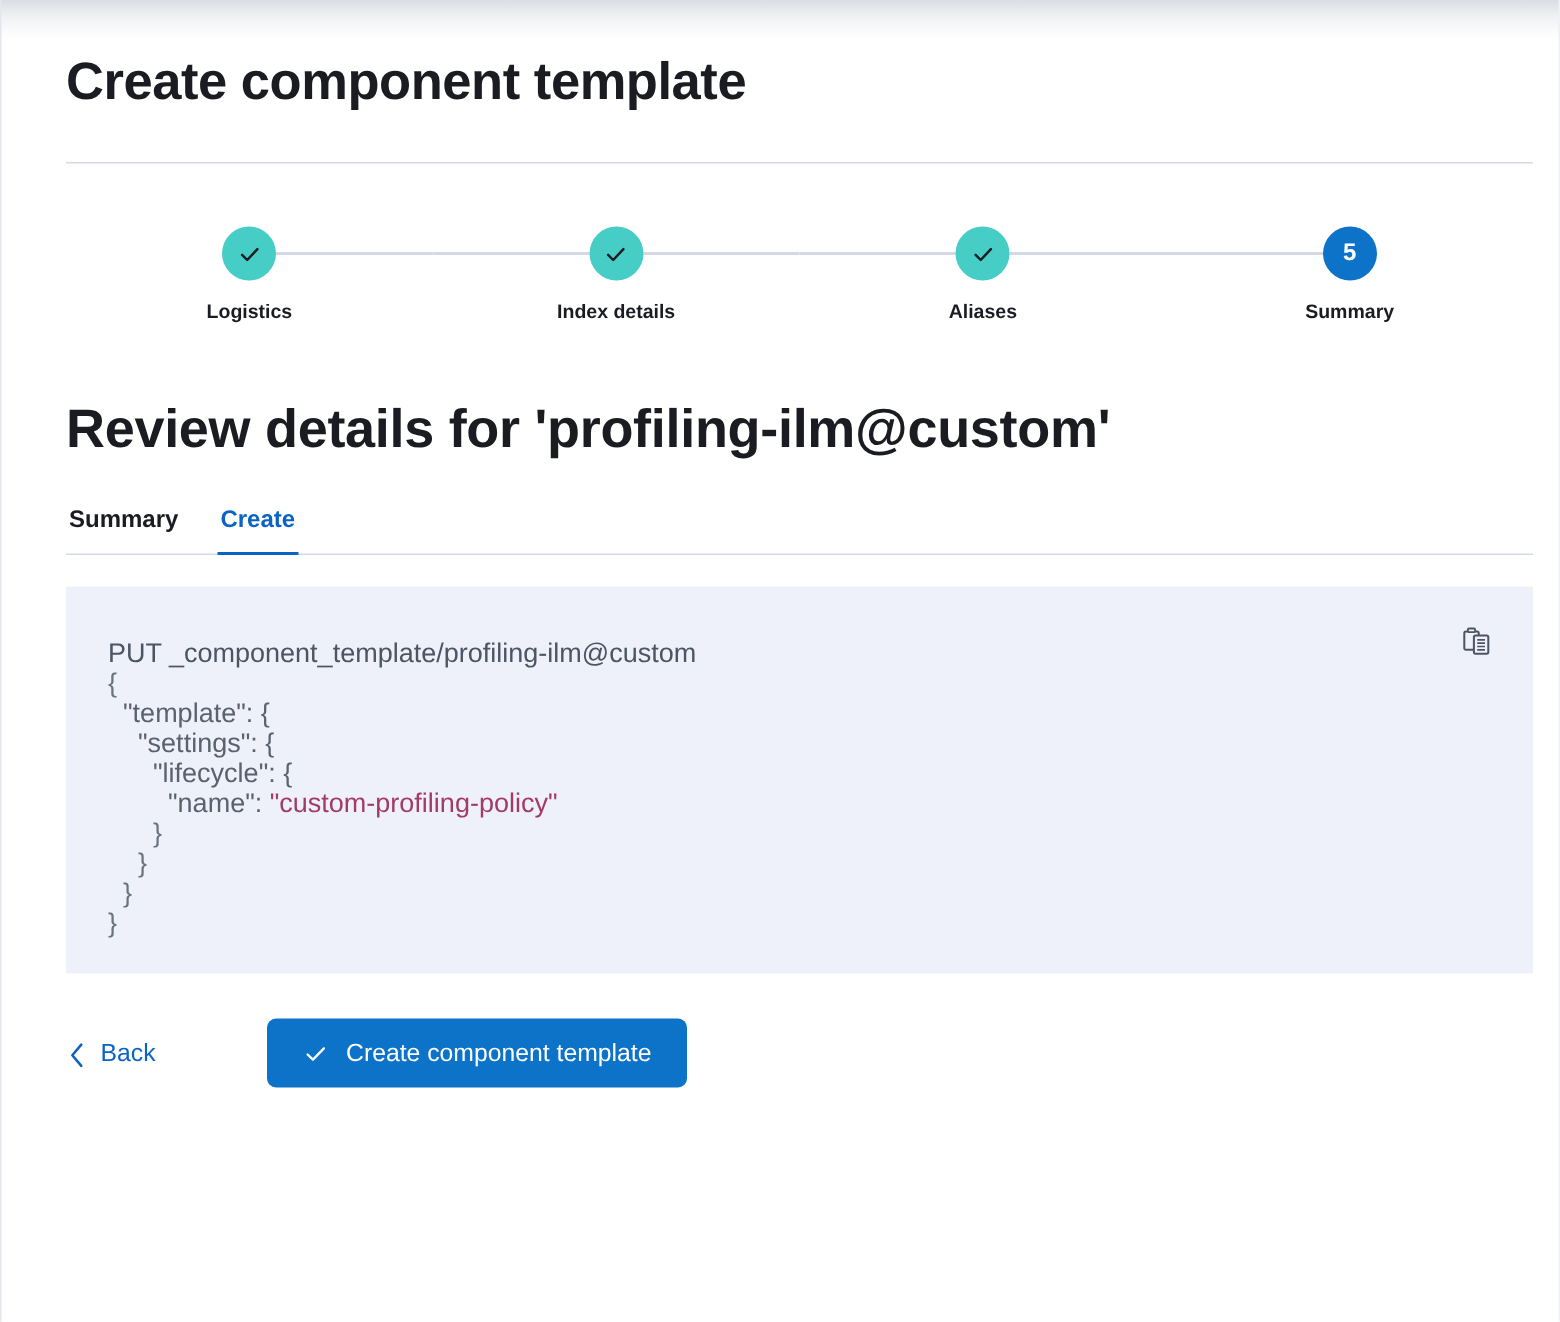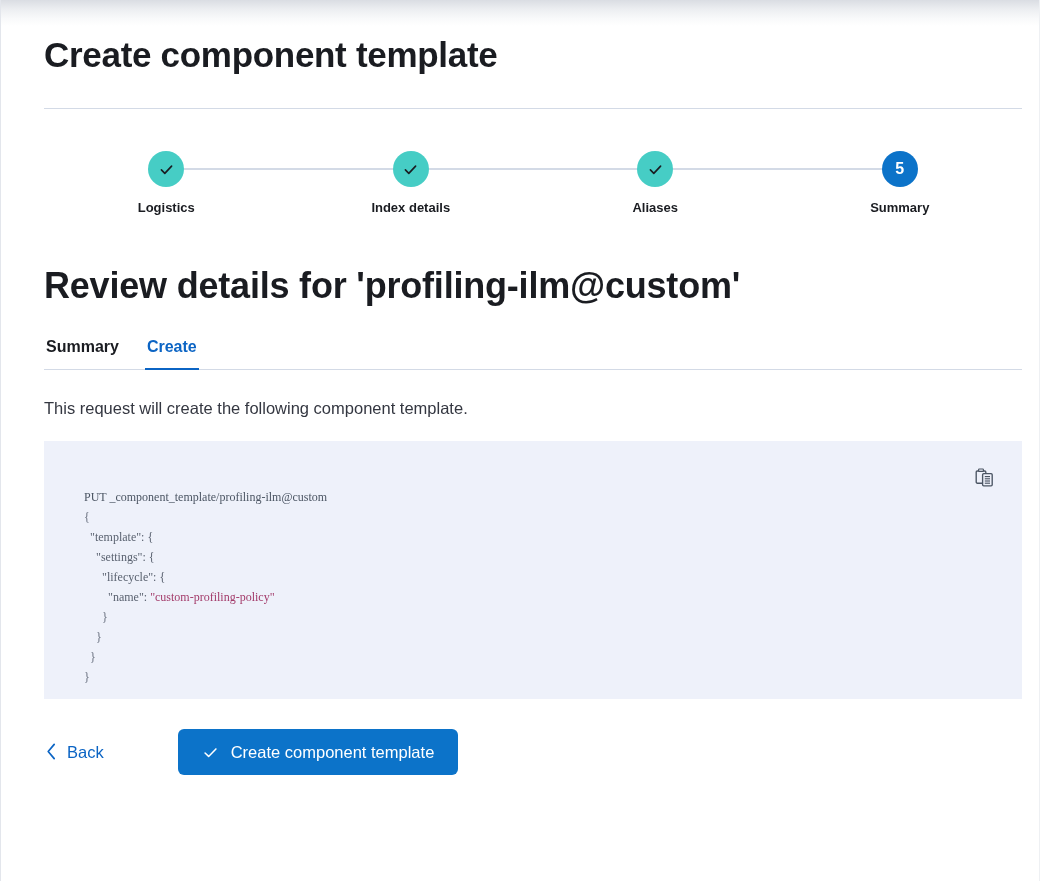--- a/index.html
+++ b/index.html
@@ -164,24 +164,24 @@
   .code-wrap {
     position: relative;
     margin-top: 21px;
     width: 978px;
     height: 258px;
     background: #eef1fa;
     border-radius: 0;
     overflow: hidden;
   }
   .code-block {
-    margin: 16px;
+    margin: 4px;
     padding: 30px 0 0 24px;
-    font-family: Liberation Serif, serif;
-    font-size: 12px;
+    font-family: Liberation Sans, sans-serif;
+    font-size: 18px;
     line-height: 20px;
     color: #5a6270;
     white-space: pre;
   }
   .code-block .req    { color: #4b5563; }
   .code-block .key    { color: #5a6270; }
   .code-block .str    { color: #a33b6a; }
   .code-block .punct  { color: #6b7280; }
 
   .copy-btn {
@@ -200,21 +200,21 @@
 
   
   .actions {
     display: flex;
     align-items: center;
     margin-top: 30px;
     width: 978px;
   }
   .back-link {
     display: inline-flex;
-    align-items: flex-start;
+    align-items: flex-end;
     gap: 10px;
     font-size: 16.5px;
     font-weight: 400;
     color: #0b64c4;
     text-decoration: none;
     cursor: pointer;
     background: none;
     border: none;
     font-family: inherit;
     padding: 6px 2px;
@@ -294,21 +294,20 @@
 
     </div>
 
     <h2 class="section-title">Review details for 'profiling-ilm@custom'</h2>
 
     <div class="tabs">
       <button class="tab">Summary</button>
       <button class="tab active">Create</button>
     </div>
 
-    <p class="description">This request will create the following component template.</p>
 
     <div class="code-wrap">
       <pre class="code-block"><span class="req">PUT _component_template/profiling-ilm@custom</span>
 <span class="punct">{</span>
   <span class="key">"template": {</span>
     <span class="key">"settings": {</span>
       <span class="key">"lifecycle": {</span>
         <span class="key">"name": </span><span class="str">"custom-profiling-policy"</span>
       <span class="punct">}</span>
     <span class="punct">}</span>

